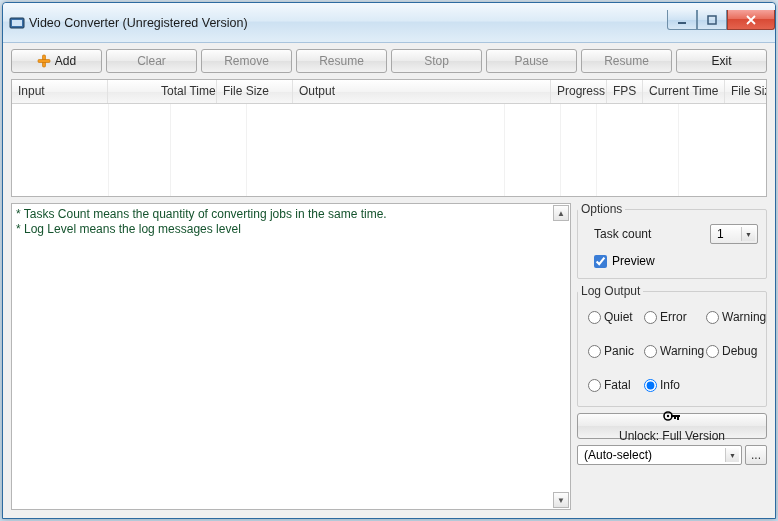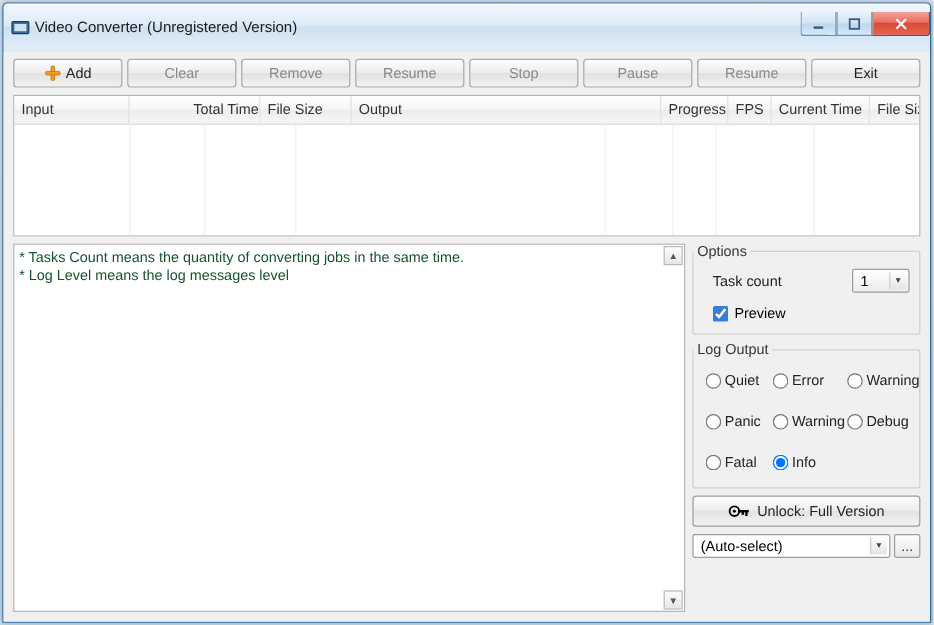--- a/index.html
+++ b/index.html
@@ -55,21 +55,21 @@
 .select-look { width: 48px; height: 20px; border: 1px solid #9c9c9c; background: linear-gradient(180deg, #fff, #ececec); display: inline-flex; align-items: center; padding: 0 16px 0 6px; position: relative; border-radius: 2px; font-size: 12px; }
 .select-look .arrow { position: absolute; right: 2px; top: 2px; bottom: 2px; width: 14px; background: linear-gradient(180deg, #fdfdfd, #e5e5e5); border-left: 1px solid #c9c9c9; display: flex; align-items: center; justify-content: center; font-size: 7px; color: #444; }
 
 .chk-row { display: flex; align-items: center; margin-left: 8px; gap: 5px; }
 .chk-row input { accent-color: #3a7dd6; }
 
 .radio-grid { display: grid; grid-template-columns: 56px 62px 56px; row-gap: 20px; margin: 10px 0 4px 2px; }
 .radio-item { display: flex; align-items: center; gap: 3px; font-size: 12px; color: #222; white-space: nowrap; }
 .radio-item input { margin: 0; }
 
-.unlock-btn { height: 26px; border: 1px solid #9c9c9c; border-radius: 3px; background: linear-gradient(180deg, #fdfdfd 0%, #ececec 50%, #e3e3e3 51%, #f3f3f3 100%); display: flex; align-items: center; justify-content: center; gap: 6px; cursor: pointer; color: #222; }
+.unlock-btn { height: 26px; border: 1px solid #9c9c9c; border-radius: 3px; background: linear-gradient(180deg, #fdfdfd 0%, #ececec 50%, #e3e3e3 51%, #f3f3f3 100%); display: flex; align-items: center; justify-content: center; gap: 6px; cursor: pointer; color: #222; flex-direction: column; }
 .unlock-btn svg { display: block; }
 
 .auto-select-row { display: flex; align-items: flex-start; gap: 3px; }
 .auto-select { flex: 1; height: 20px; border: 1px solid #9c9c9c; background: #fff; display: flex; align-items: center; padding: 0 18px 0 6px; position: relative; border-radius: 2px; }
 .auto-select .arrow { position: absolute; right: 2px; top: 2px; bottom: 2px; width: 14px; background: linear-gradient(180deg, #fdfdfd, #e5e5e5); border-left: 1px solid #c9c9c9; display: flex; align-items: center; justify-content: center; font-size: 7px; color: #444; }
 .dots-btn { width: 22px; height: 20px; border: 1px solid #9c9c9c; border-radius: 2px; background: linear-gradient(180deg, #fdfdfd, #e7e7e7); display: flex; align-items: center; justify-content: center; font-size: 11px; color: #333; }
 </style>
 </head>
 <body>
 

